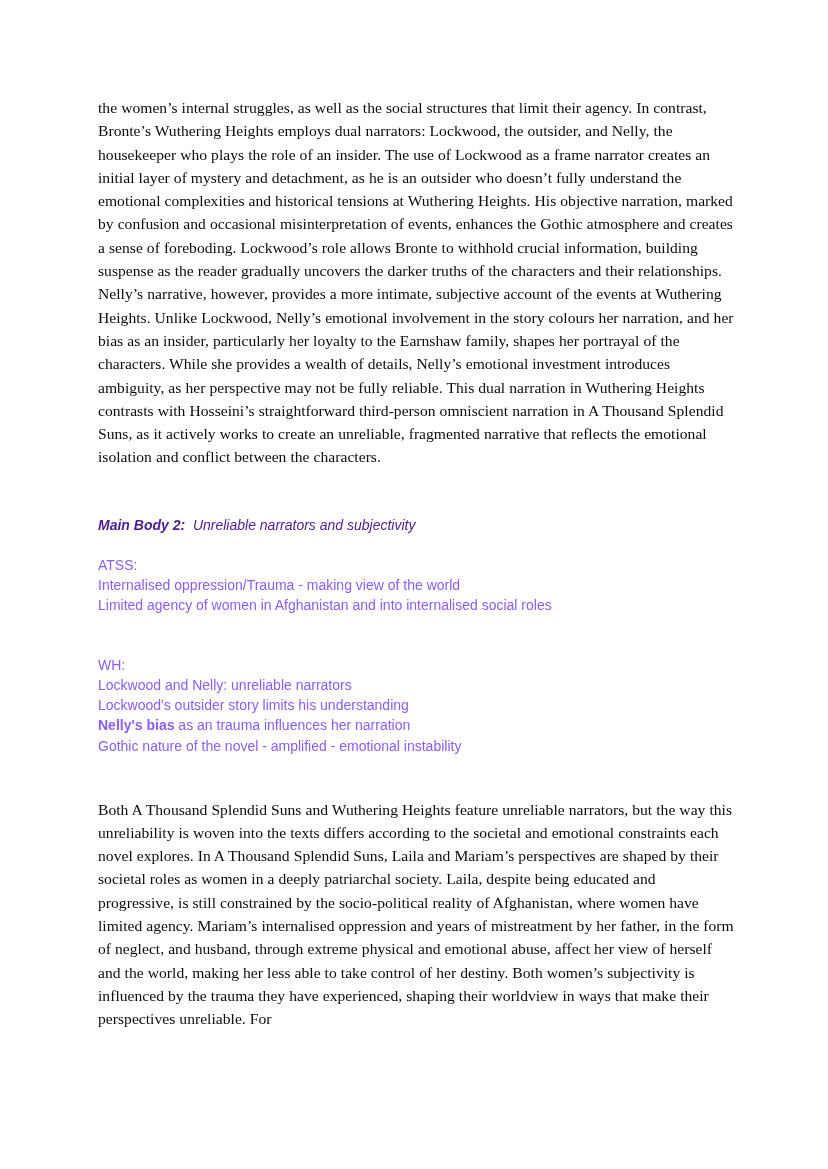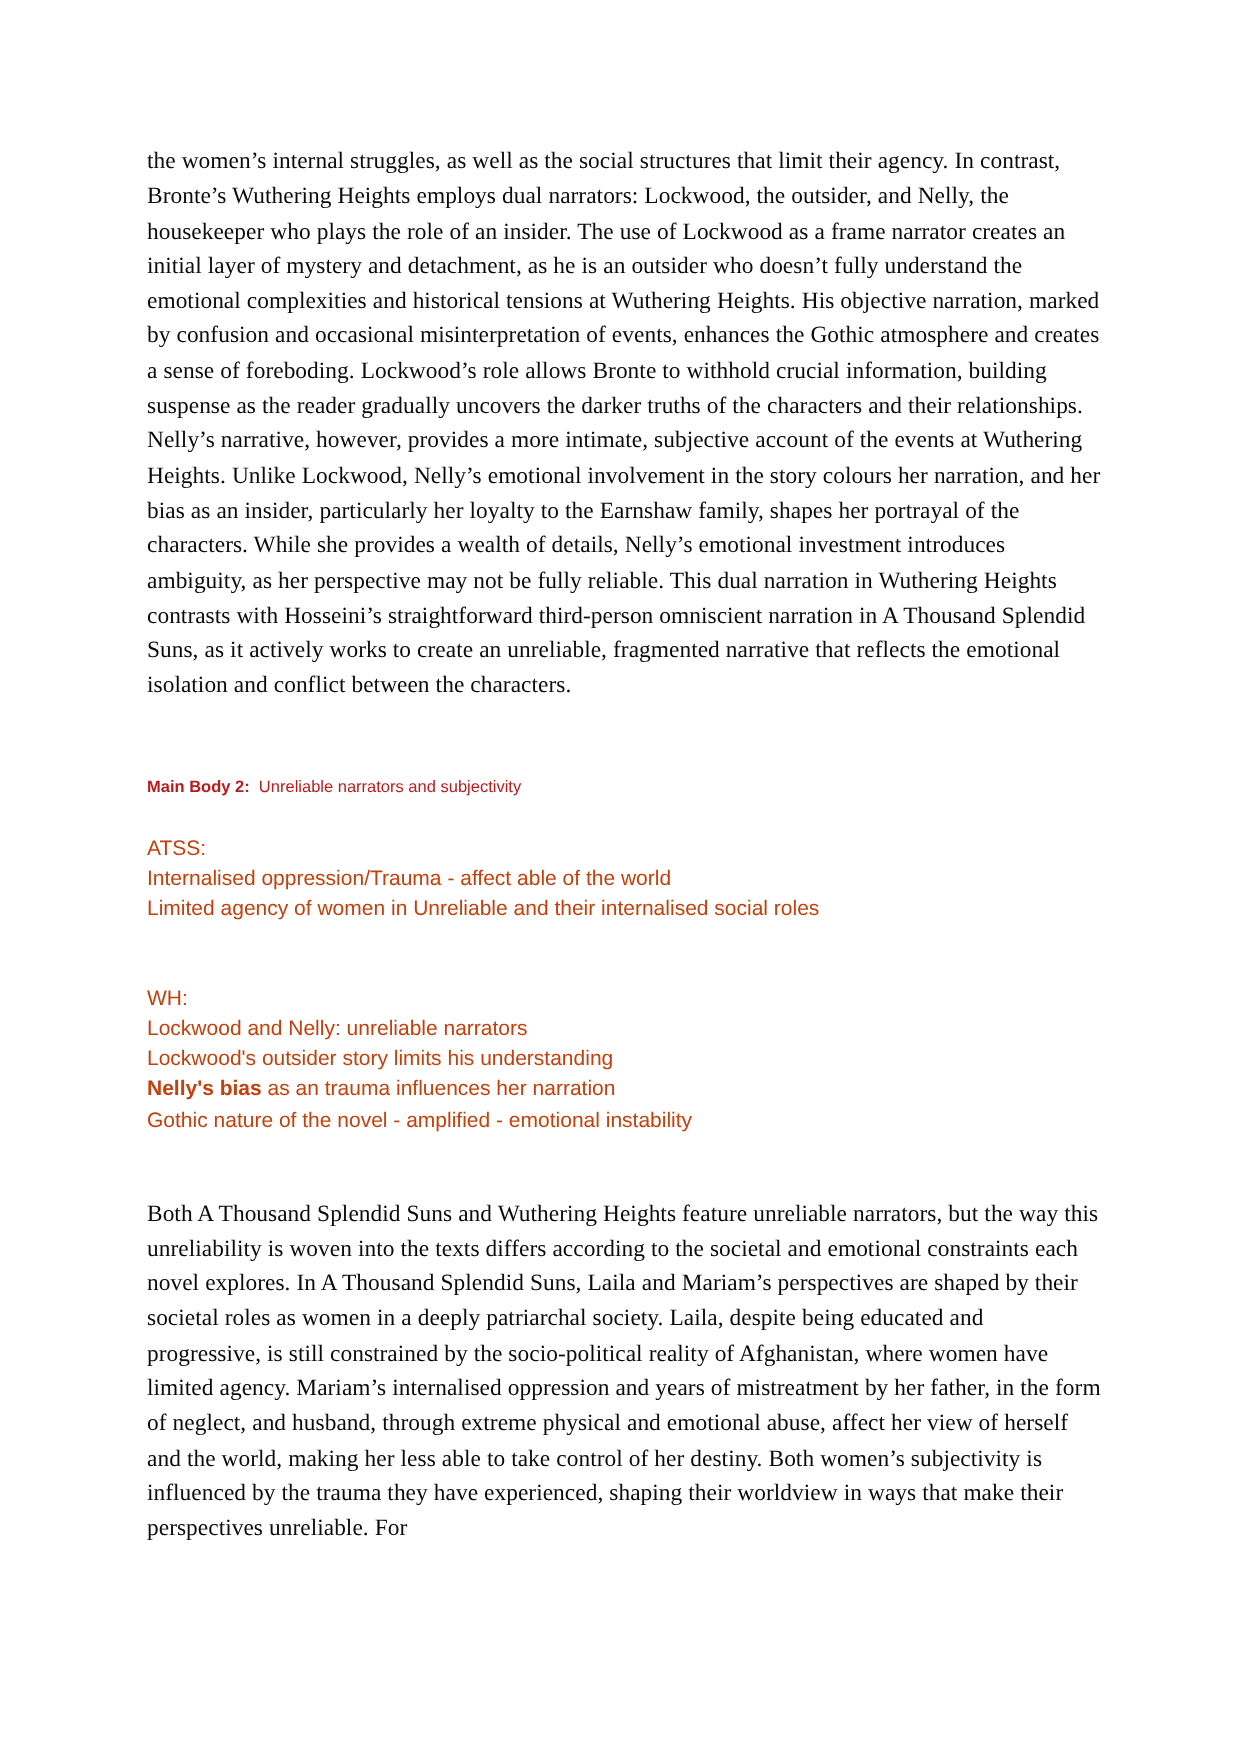--- a/index.html
+++ b/index.html
@@ -40,39 +40,40 @@
     margin: 0;
     letter-spacing: 0.02px;
     word-spacing: 0.1px;
   }
 
   
   .note-block {
     font-family: "Liberation Sans", "DejaVu Sans", sans-serif;
     font-size: 14px;
     line-height: 20.1px;
-    color: #c2410c;
+    color: #8b5cf6;
     margin: 0;
   }
   .note-line {
     white-space: pre;
     display: block;
   }
   .note-line b,
   .heading-line b {
     font-weight: bold;
   }
   .heading-line {
     font-family: "Liberation Sans", "DejaVu Sans", sans-serif;
-    font-size: 11px;
+    font-size: 14px;
     line-height: 20.1px;
-    color: #b91c1c;
+    color: #4c1d95;
     white-space: pre;
     display: block;
     margin: 0;
+    font-style: italic;
   }
 
   
   .gap-main-heading { height: 46px; }
   .gap-heading-atss { height: 20px; }
   .gap-atss-wh      { height: 40px; }
   .gap-wh-focus     { height: 21px; }
   .gap-focus-para   { height: 21px; }
 </style>
 </head>
@@ -84,22 +85,22 @@
     <p class="body-para">the women’s internal struggles, as well as the social structures that limit their agency. In contrast, Bronte’s Wuthering Heights employs dual narrators: Lockwood, the outsider, and Nelly, the housekeeper who plays the role of an insider. The use of Lockwood as a frame narrator creates an initial layer of mystery and detachment, as he is an outsider who doesn’t fully understand the emotional complexities and historical tensions at Wuthering Heights. His objective narration, marked by confusion and occasional misinterpretation of events, enhances the Gothic atmosphere and creates a sense of foreboding. Lockwood’s role allows Bronte to withhold crucial information, building suspense as the reader gradually uncovers the darker truths of the characters and their relationships. Nelly’s narrative, however, provides a more intimate, subjective account of the events at Wuthering Heights. Unlike Lockwood, Nelly’s emotional involvement in the story colours her narration, and her bias as an insider, particularly her loyalty to the Earnshaw family, shapes her portrayal of the characters. While she provides a wealth of details, Nelly’s emotional investment introduces ambiguity, as her perspective may not be fully reliable. This dual narration in Wuthering Heights contrasts with Hosseini’s straightforward third-person omniscient narration in A Thousand Splendid Suns, as it actively works to create an unreliable, fragmented narrative that reflects the emotional isolation and conflict between the characters.</p>
 
     <div class="gap-main-heading"></div>
 
     <div class="heading-line"><b>Main Body 2:</b><span>  </span><span>Unreliable narrators and subjectivity</span></div>
 
     <div class="gap-heading-atss"></div>
 
     <div class="note-block">
       <span class="note-line">ATSS:</span>
-      <span class="note-line">Internalised oppression/Trauma - affect able of the world</span>
-      <span class="note-line">Limited agency of women in Unreliable and their internalised social roles</span>
+      <span class="note-line">Internalised oppression/Trauma - making view of the world</span>
+      <span class="note-line">Limited agency of women in Afghanistan and into internalised social roles</span>
     </div>
 
     <div class="gap-atss-wh"></div>
 
     <div class="note-block">
       <span class="note-line">WH:</span>
       <span class="note-line">Lockwood and Nelly: unreliable narrators</span>
       <span class="note-line">Lockwood's outsider story limits his understanding</span>
       <span class="note-line"><b>Nelly's bias</b><span> as an trauma influences her narration</span></span>
       <span class="note-line">Gothic nature of the novel - amplified - emotional instability</span>

